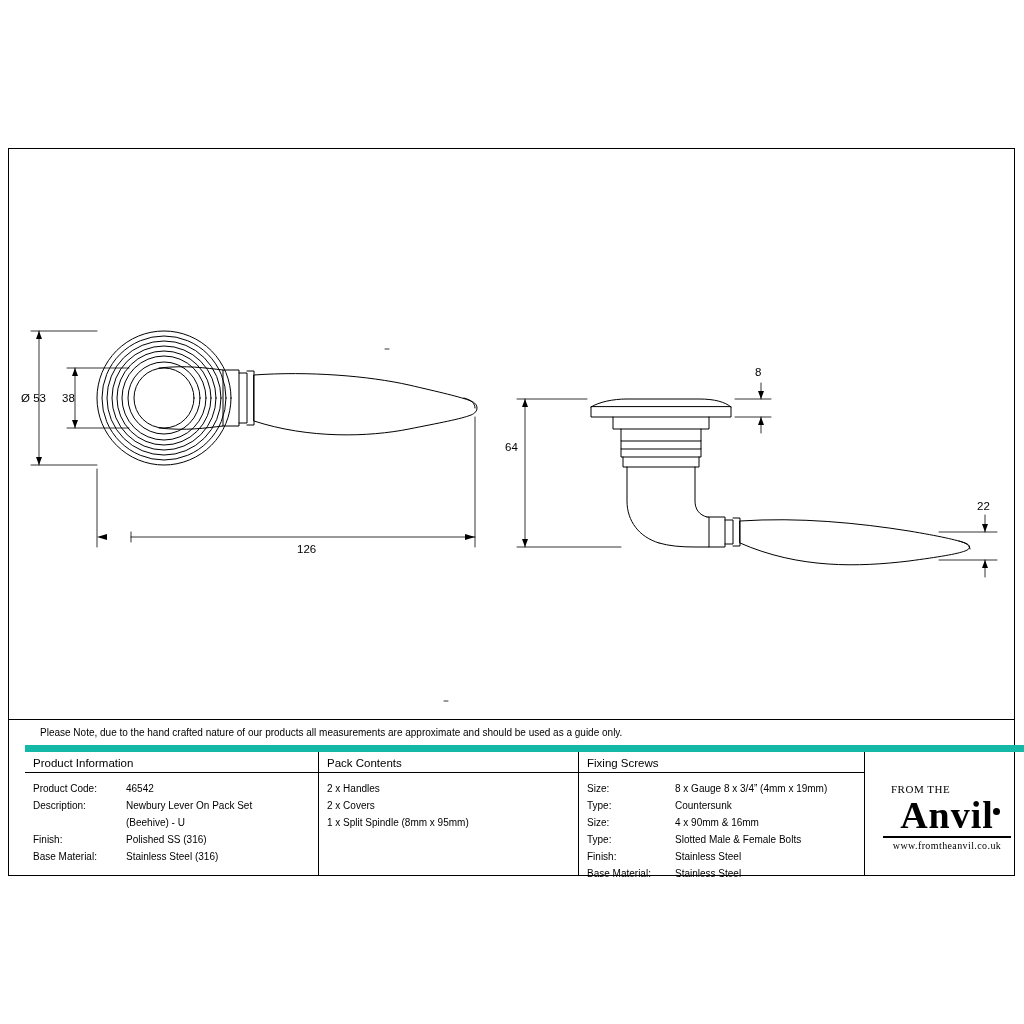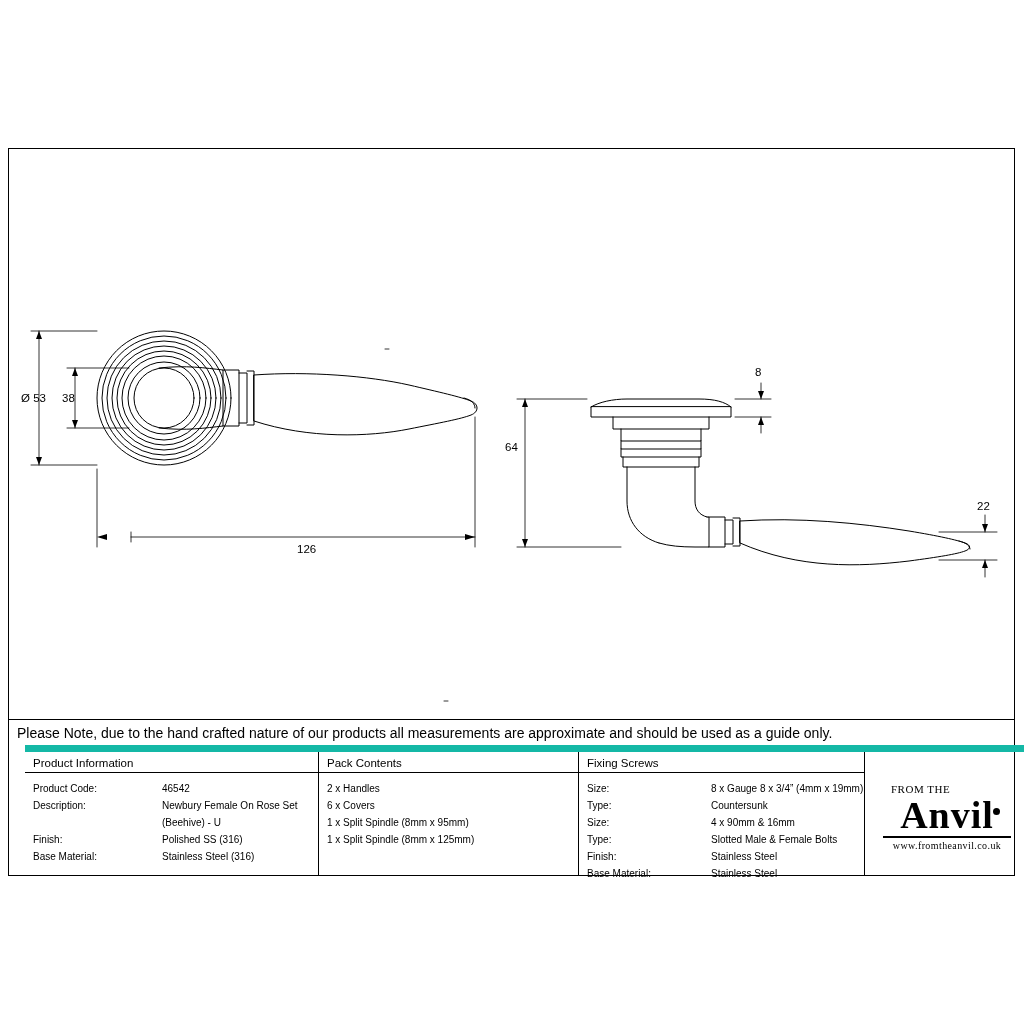--- a/index.html
+++ b/index.html
@@ -38,24 +38,25 @@
     left: 0;
     top: 570px;
     width: 1005px;
     height: 26px;
     border-top: 1px solid #000;
     box-sizing: border-box;
     display: flex;
     align-items: center;
   }
   #note-bar .note-text {
-    font-size: 14px;
+    font-size: 10px;
     padding-left: 8px;
     color: #000;
     white-space: nowrap;
+    margin-left: 23px;
   }
   
   #table {
     position: absolute;
     left: 16px;
     top: 596px;
     width: 1005px;
     height: 131px;
     border-top: 7px solid #14b8a6;
     box-sizing: border-box;
@@ -79,21 +80,21 @@
   }
   .col-body {
     padding: 7px 0 0 8px;
     font-size: 10px;
   }
   .kv {
     display: flex;
     line-height: 17px;
   }
   .kv .k { width: 93px; flex: none; }
-  .kv .v { flex: 1; margin-left: 36px; }
+  .kv .v { flex: 1; }
   .kv.indent .k { visibility: hidden; }
   .listline { line-height: 17px; }
   .kv.fx .k { width: 88px; }
   
   #logo {
     position: absolute;
     left: 0;
     top: 0;
     width: 164px;
     height: 131px;
@@ -272,44 +273,43 @@
 
     <div class="col c1">
       <div class="col-header">Product Information</div>
       <div class="col-body">
         <div class="kv">
           <span class="k">Product Code:</span>
           <span class="v">46542</span>
         </div>
         <div class="kv">
           <span class="k">Description:</span>
-          <span class="v">Newbury Female On Rose Set</span>
+          <span class="v">Newbury Lever On Pack Set</span>
         </div>
         <div class="kv indent">
           <span class="k"></span>
           <span class="v">(Beehive) - U</span>
         </div>
         <div class="kv">
           <span class="k">Finish:</span>
           <span class="v">Polished SS (316)</span>
         </div>
         <div class="kv">
           <span class="k">Base Material:</span>
           <span class="v">Stainless Steel (316)</span>
         </div>
       </div>
     </div>
 
     <div class="col c2">
       <div class="col-header">Pack Contents</div>
       <div class="col-body">
         <div class="listline">2 x Handles</div>
-        <div class="listline">6 x Covers</div>
+        <div class="listline">2 x Covers</div>
         <div class="listline">1 x Split Spindle (8mm x 95mm)</div>
-        <div class="listline">1 x Split Spindle (8mm x 125mm)</div>
       </div>
     </div>
 
     <div class="col c3">
       <div class="col-header">Fixing Screws</div>
       <div class="col-body">
         <div class="kv fx">
           <span class="k">Size:</span>
           <span class="v">8 x Gauge 8 x 3/4” (4mm x 19mm)</span>
         </div>

